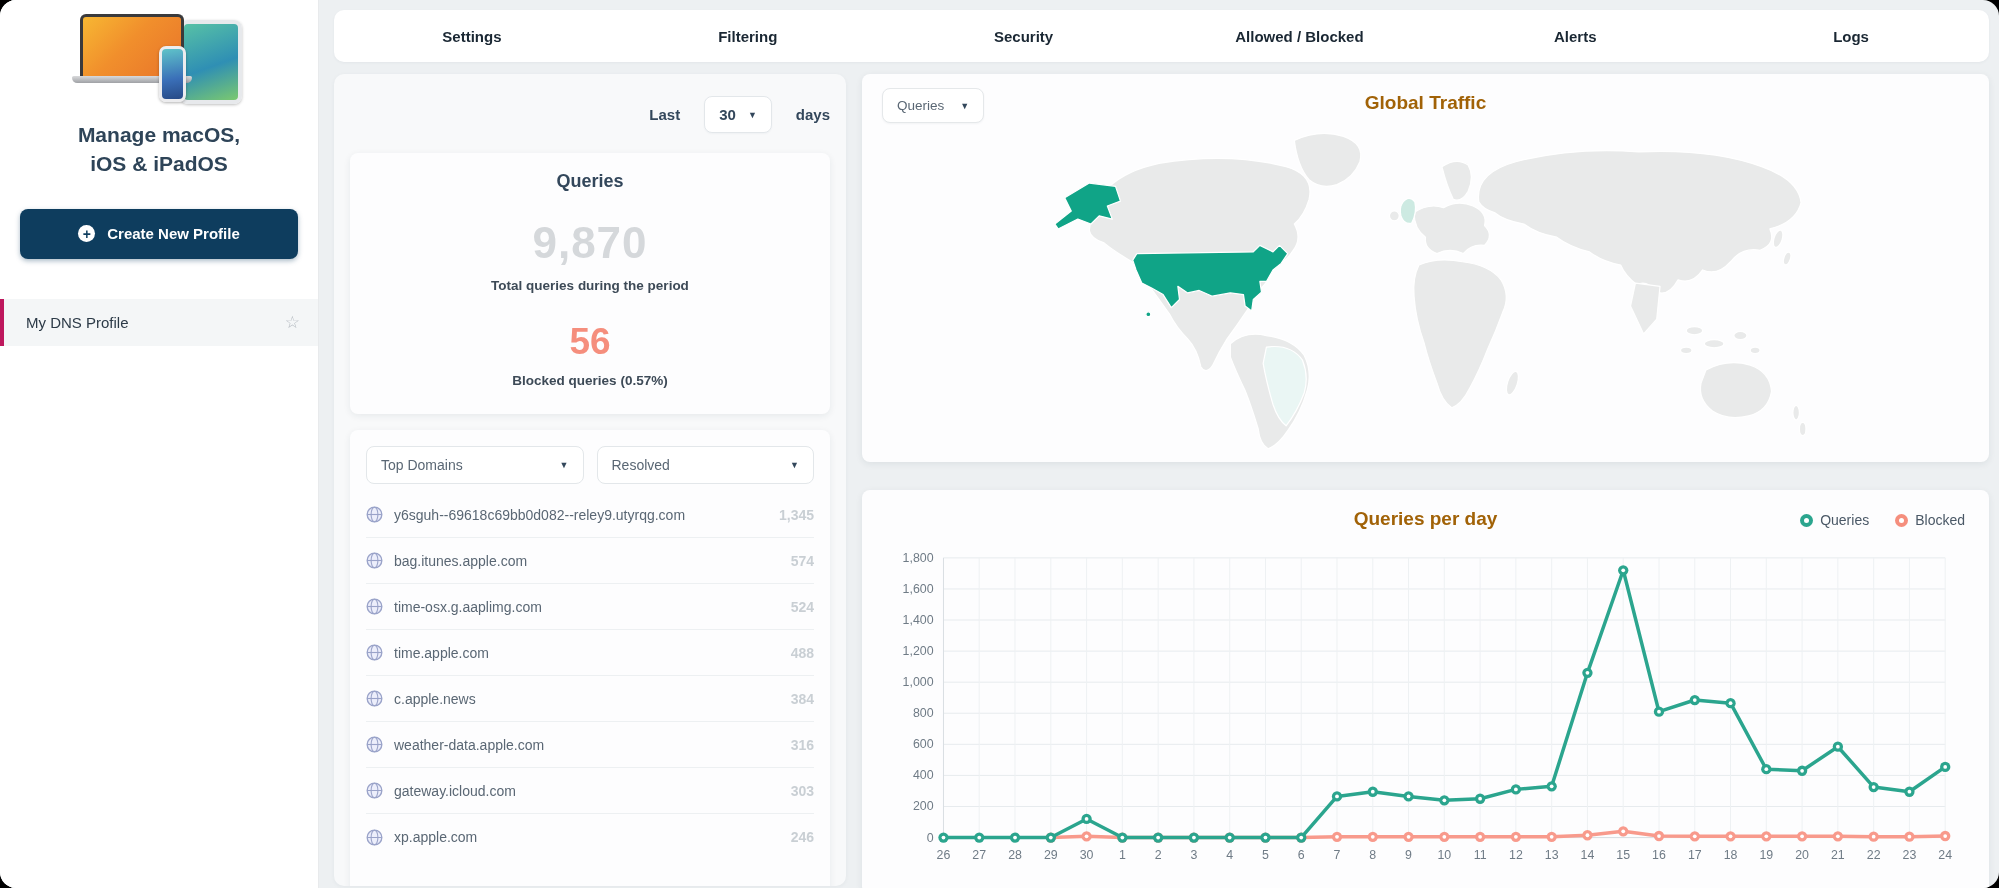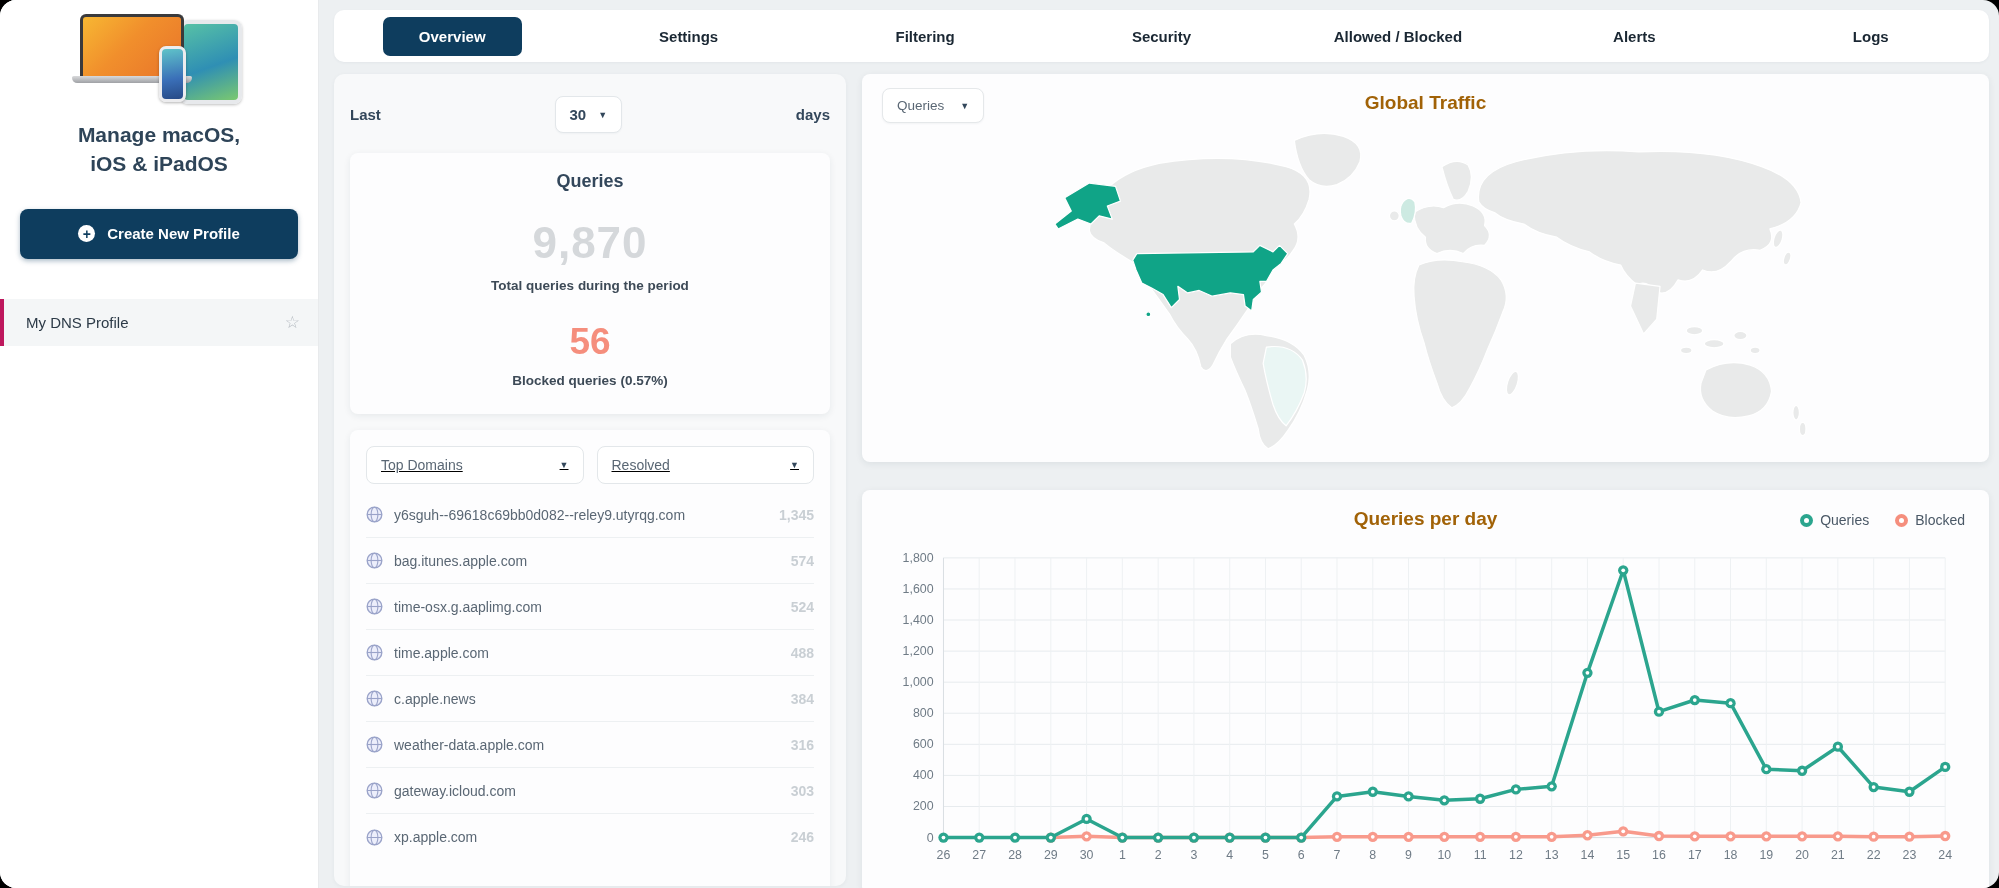--- a/index.html
+++ b/index.html
@@ -39,36 +39,36 @@
   .navbar { display:flex; align-items:center; height:52px; background:#fff; border-radius:10px;
       box-shadow:0 1px 3px rgba(30,50,70,.05); }
   .nav-tab { flex:1 1 0; text-align:center; font-size:15px; font-weight:bold; color:#1A2733; cursor:pointer; }
   .nav-tab .pill { display:inline-block; background:#0E3D5E; color:#fff; padding:11px 36px; border-radius:7px; }
 
   .content { display:flex; gap:16px; margin-top:12px; height:812px; }
 
   
   .left-panel { width:512px; background:#F8F9FA; border-radius:10px; padding:16px 16px 0;
       box-shadow:0 1px 4px rgba(30,50,70,.05); overflow:hidden; }
-  .period-row { display:flex; align-items:center; justify-content:space-between; gap:14px; margin:6px 0 20px;
+  .period-row { display:flex; align-items:center; justify-content:flex-end; gap:24px; margin:6px 0 20px;
       font-size:15px; font-weight:bold; color:#33475B; }
   .select-box { display:inline-flex; align-items:center; gap:12px; background:#fff; border:1px solid #E3E7EA;
       border-radius:8px; padding:9px 14px; font-size:15px; color:#33475B; cursor:pointer;
       box-shadow:0 1px 2px rgba(30,50,70,.04); }
   .caret { font-size:9px; color:#33475B; }
 
   .card { background:#FDFDFE; border-radius:8px; box-shadow:0 2px 7px rgba(25,45,65,.08); }
   .stats-card { padding:18px 16px 26px; text-align:center; }
   .stats-card .title { font-size:18px; font-weight:bold; color:#33475B; }
   .stats-card .big-num { font-size:44px; font-weight:bold; color:#D5D8DB; margin-top:26px; letter-spacing:1px; }
   .stats-card .caption { font-size:13.5px; font-weight:bold; color:#3D4A57; margin-top:10px; }
   .stats-card .blocked-num { font-size:37px; font-weight:bold; color:#F58E7D; margin-top:28px; }
 
   .domains-card { margin-top:16px; padding:16px 16px 0; height:470px; }
-  .dd-row { display:flex; gap:13px;text-decoration:underline; }
+  .dd-row { display:flex; gap:13px; }
   .dropdown { flex:1 1 0; display:flex; align-items:center; justify-content:space-between; background:#fff;
       border:1px solid #E3E7EA; border-radius:8px; padding:10px 14px; font-size:14px; color:#5A6774;
       cursor:pointer; }
   .domain-row { display:flex; align-items:center; gap:11px; height:46px; border-bottom:1px solid #EDF0F2; }
   .domain-row:last-child { border-bottom:none; }
   .domain-row .dom { font-size:14px; color:#5A6774; white-space:nowrap; }
   .domain-row .cnt { margin-left:auto; font-size:14px; font-weight:bold; color:#C9CFD4; }
   .globe { flex:0 0 17px; }
 
   
@@ -112,21 +112,20 @@
     </div>
     <div class="profile-item">
       <span class="name">My DNS Profile</span>
       <span class="star">☆</span>
     </div>
   </div>
 
   <div class="main">
 
     <div class="navbar">
-        <div class="nav-tab"><span class="pill">Overview</span></div>
         <div class="nav-tab">Settings</div>
         <div class="nav-tab">Filtering</div>
         <div class="nav-tab">Security</div>
         <div class="nav-tab">Allowed / Blocked</div>
         <div class="nav-tab">Alerts</div>
         <div class="nav-tab">Logs</div>
       </div>
 
     <div class="content">
 

